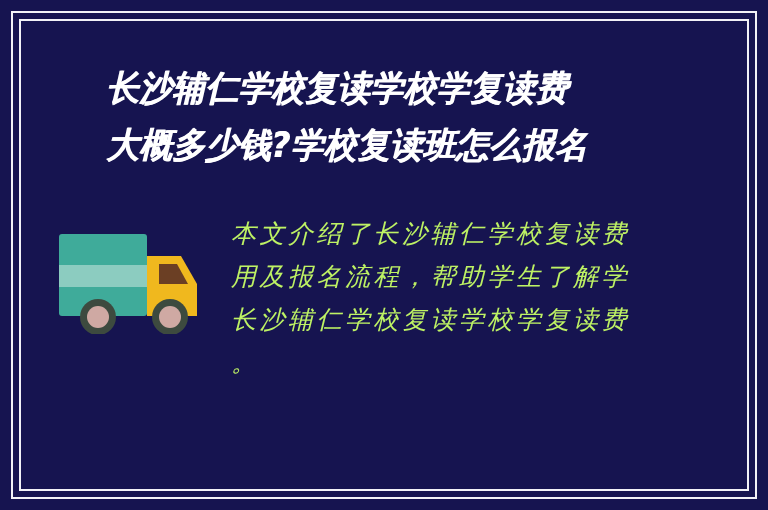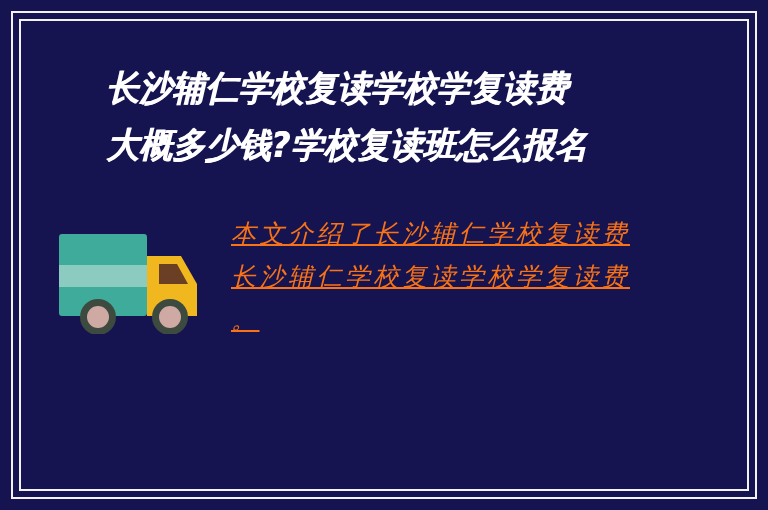--- a/index.html
+++ b/index.html
@@ -71,29 +71,28 @@
 
   
   .bodycopy {
     position: absolute;
     left: 231px;
     top: 212px;
     width: 424px;
   }
   .bodycopy .bline {
     display: block;
-    color: #f97316;
+    color: #bef264;
     font-family: "DejaVu Serif", "Liberation Serif", serif;
     font-size: 25px;
     font-style: italic;
     font-weight: 500;
     letter-spacing: 3.5px;
     line-height: 43px;
     white-space: nowrap;
-    text-decoration: underline;
   }
 </style>
 </head>
 <body>
 
 <div id="poster">
 
   <div class="frame-outer"></div>
   <div class="frame-inner"></div>
 
@@ -116,17 +115,18 @@
       <circle cx="40" cy="95" r="18" fill="#3d4a3f"></circle>
       <circle cx="40" cy="95" r="11" fill="#cfa9a3"></circle>
 
       <circle cx="112" cy="95" r="18" fill="#3d4a3f"></circle>
       <circle cx="112" cy="95" r="11" fill="#cfa9a3"></circle>
     </svg>
   </div>
 
   <div class="bodycopy">
     <span class="bline">本文介绍了长沙辅仁学校复读费</span>
+    <span class="bline">用及报名流程，帮助学生了解学</span>
     <span class="bline">长沙辅仁学校复读学校学复读费</span>
     <span class="bline">。</span>
   </div>
 
 </div>
 
 </body></html>

